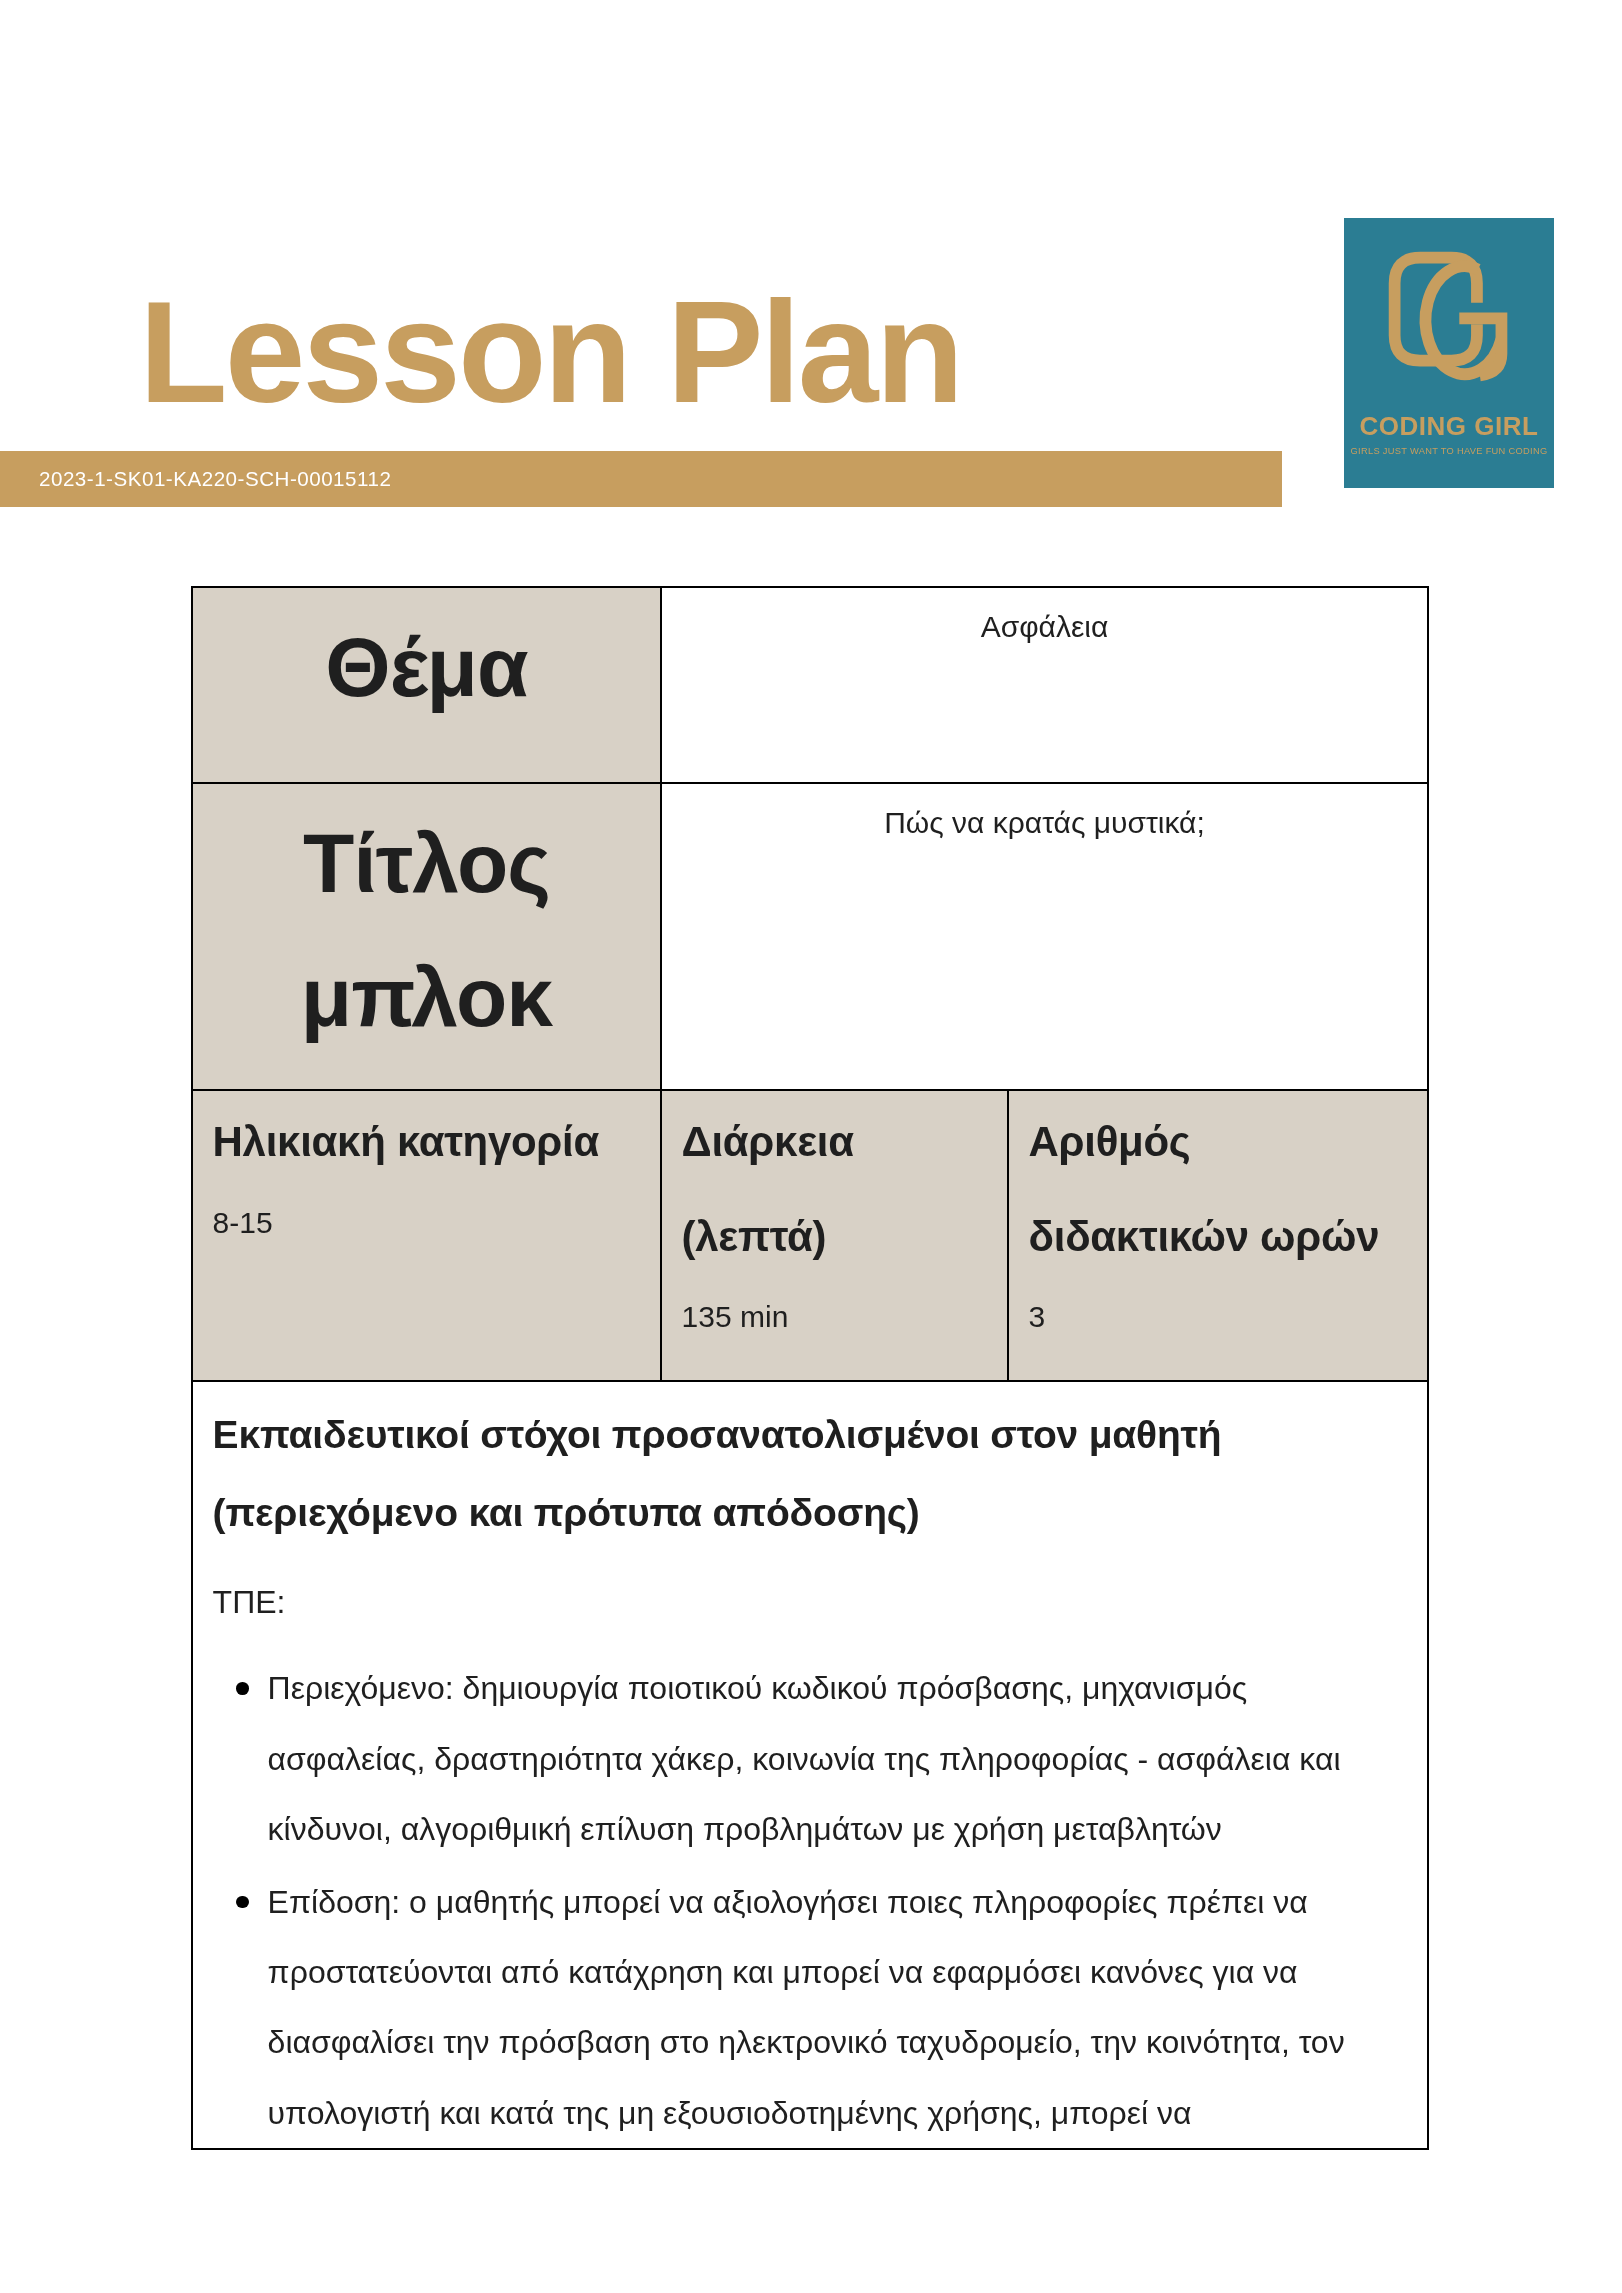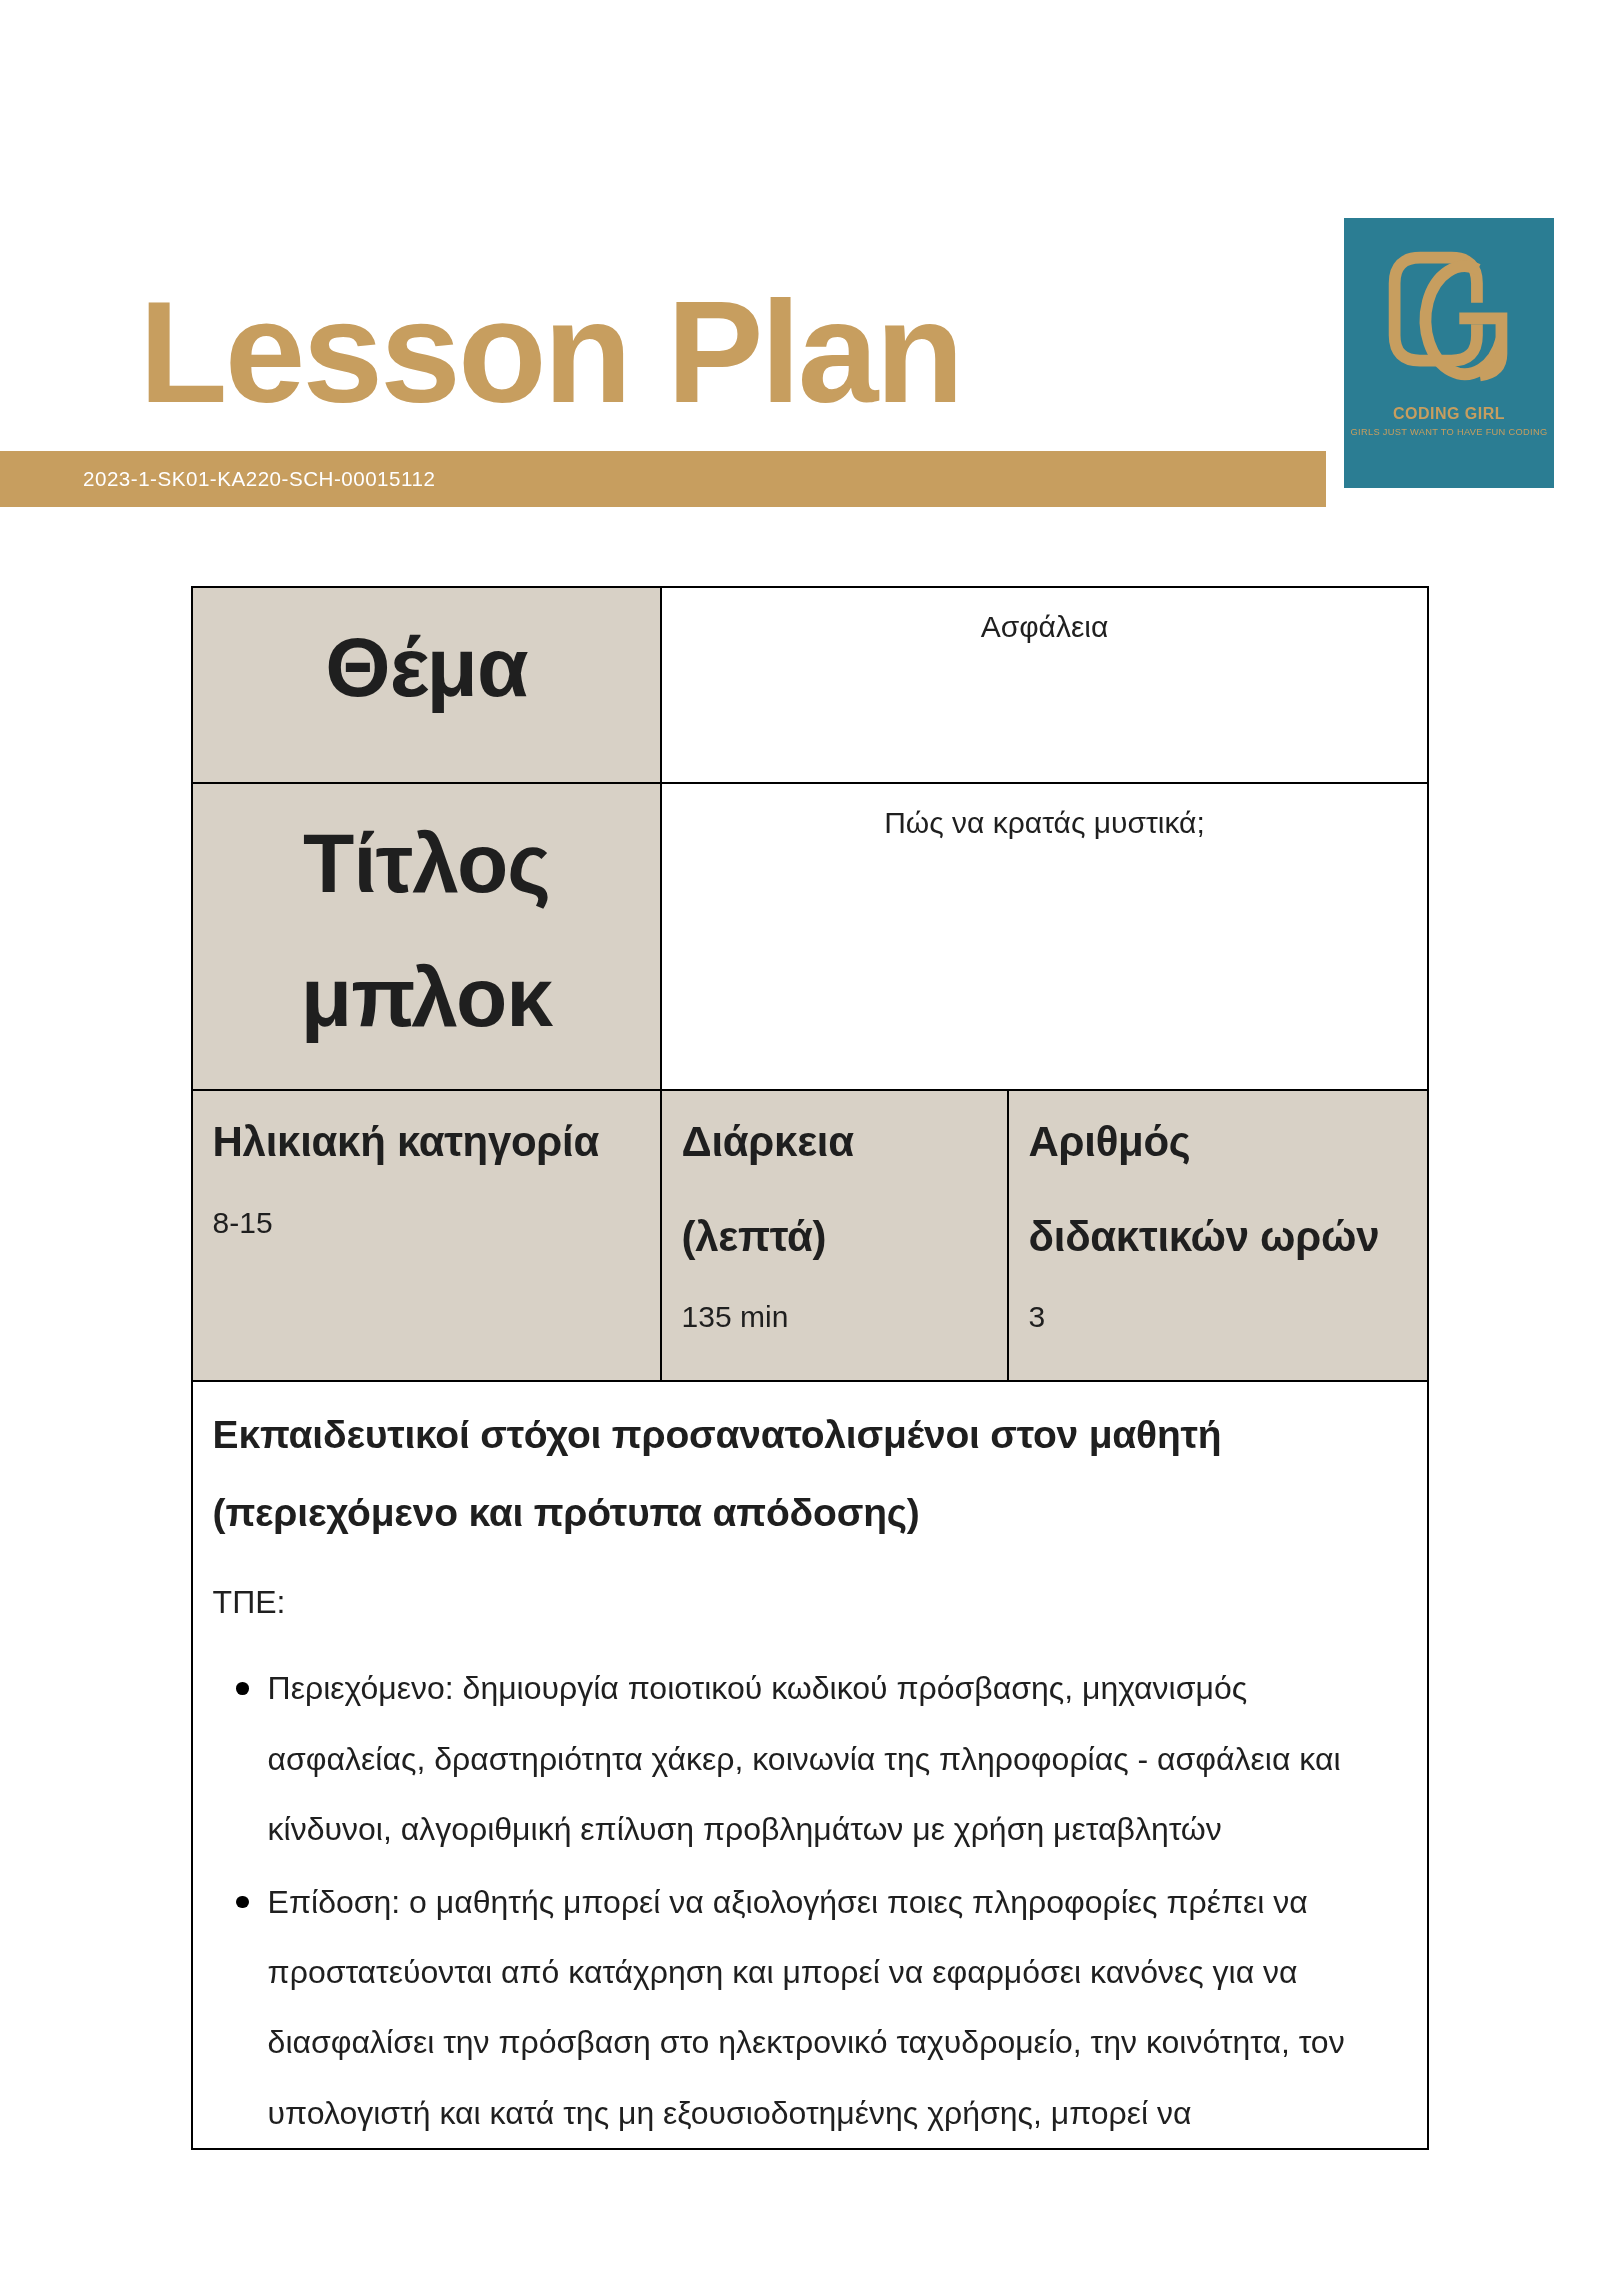--- a/index.html
+++ b/index.html
@@ -29,21 +29,20 @@
   .code-bar {
     position: absolute;
     left: 0;
     top: 451px;
     width: 1282px;
     height: 56px;
     background: #c79e5f;
     display: flex;
     align-items: center;
     z-index: 1;
-    padding-left: 44px;
   }
   .code-bar .code-text {
     color: #ffffff;
     font-size: 20.6px;
     letter-spacing: 0.5px;
     margin-left: 39px;
   }
 
   
   .logo {
@@ -53,23 +52,23 @@
     width: 210px;
     height: 270px;
     background: #2b7d93;
     z-index: 2;
     text-align: center;
   }
   .logo svg { display: block; margin: 25.5px auto 0 auto; }
   .logo-name {
     color: #c79e5f;
     font-weight: bold;
-    font-size: 16px;
+    font-size: 26px;
     letter-spacing: 0.5px;
-    margin-top: 14px;
+    margin-top: 20px;
     white-space: nowrap;
   }
   .logo-tagline {
     color: #c79e5f;
     font-size: 9.3px;
     letter-spacing: 0.3px;
     margin-top: 4.9px;
     white-space: nowrap;
   }
 

